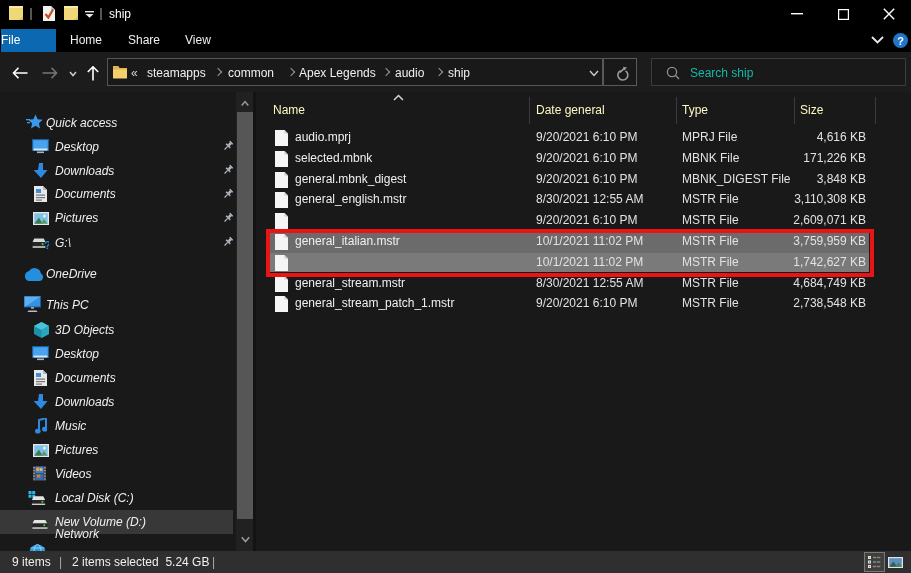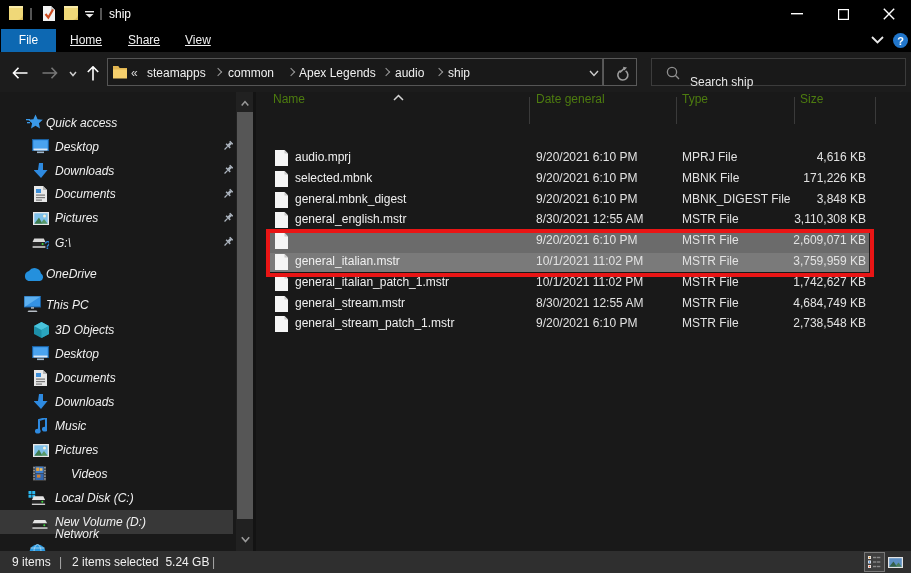--- a/index.html
+++ b/index.html
@@ -7,44 +7,44 @@
 body { background:#191919; font-family:"Liberation Sans", sans-serif; font-size:12px; color:#fff; position:relative; }
 .abs { position:absolute; }
 
 
 #titlebar { left:0; top:0; width:911px; height:28px; background:#000; }
 .tsep { width:1.5px; height:12px; background:#555; top:8px; }
 #title { left:109px; top:7px; color:#fff; font-size:12px; }
 
 
 #tabs { left:0; top:28px; width:911px; height:24px; background:#000; }
-#filetab { left:1px; top:1px; width:55px; height:29px; background:#0d68b2; color:#fff; text-align:center; line-height:22px; }
-.tab { top:1px; height:22px; line-height:22px; color:#f0f0f0;text-decoration:underline; }
+#filetab { left:1px; top:1px; width:55px; height:29px; background:#0d68b2; color:#fff; text-align:left; line-height:22px; }
+.tab { top:1px; height:22px; line-height:22px; color:#f0f0f0; }
 
 
 #addrrow { left:0; top:52px; width:911px; height:40px; background:#1c1c1c; }
 #addrbox { left:107px; top:6px; width:496px; height:28px; background:#191919; border:1px solid #555; }
 #refbox  { left:603px; top:6px; width:34px; height:28px; background:#191919; border:1px solid #5a5a5a; }
 #searchbox { left:651px; top:6px; width:255px; height:28px; background:#191919; border:1px solid #3c3c3c; }
 .crumb { top:7px; color:#f0f0f0; position:absolute; }
 .chev { position:absolute; top:9.5px; width:6px; height:6px; border-right:1.7px solid #9a9a9a; border-top:1.7px solid #9a9a9a; transform:rotate(45deg); }
 
 
 #sidebar { left:0; top:92px; width:233px; height:459px; background:#191919; overflow:hidden; }
 #sbscroll { left:236px; top:92px; width:17px; height:459px; background:#212121; }
 #sbthumb { left:1px; top:20px; width:16px; height:407px; background:#565656; }
 #filearea { left:249px; top:92px; width:662px; height:459px; }
 
 .sbitem { position:absolute; height:24px; line-height:24px; color:#f0f0f0; white-space:nowrap;font-style:italic; }
 .sbsel { left:0; top:418px; width:236px; height:24px; background:#383838; }
 
 
 .colsep { position:absolute; width:1px; background:#3a3a3a; top:5px; height:27px; }
-.hdr { position:absolute; top:0; color:#4d7c0f; }
-.row { position:absolute; left:0; width:662px; height:21px;margin-top:20px; }
+.hdr { position:absolute; top:11px; color:#fef9c3; }
+.row { position:absolute; left:0; width:662px; height:21px; }
 .rname { position:absolute; left:46px; top:3px; color:#f0f0f0; }
 .rdate { position:absolute; left:287px; top:3px; color:#e2e2e2; }
 .rtype { position:absolute; left:433px; top:3px; color:#e2e2e2; }
 .rsize { position:absolute; right:45px; top:3px; color:#e2e2e2; text-align:right; }
 .ficon { position:absolute; left:26px; top:3px; }
 
 #selbg1 { left:17px; top:140px; width:603px; height:20.6px; background:#6b6b6b; }
 #selbg2 { left:17px; top:161.3px; width:603px; height:19.2px; background:#7a7a7a; }
 
 
@@ -139,21 +139,21 @@
         <path d="M 10.6 4.9 A 5 5 0 1 1 5.6 4.6" stroke="#9d9d9d" stroke-width="1.6" fill="none"></path>
         <path d="M 4.9 6.4 L 9.3 2.4" stroke="#9d9d9d" stroke-width="1.5" fill="none"></path>
         <path d="M 8.0 0.8 L 12.0 1.4 L 9.2 4.4 z" fill="#9d9d9d"></path>
       </svg>
   </div>
   <div class="abs" id="searchbox">
     <svg class="abs" style="left:14px;top:7px" width="14" height="14" viewBox="0 0 14 14">
         <circle cx="6" cy="6" r="4.6" stroke="#909090" stroke-width="1.3" fill="none"></circle>
         <path d="M9.3 9.3 L13 13" stroke="#909090" stroke-width="1.3"></path>
       </svg>
-    <div class="abs" style="left:38px;top:16px;color:#e5e5e5">Search ship</div>
+    <div class="abs" style="left:38px;top:7px;color:#14b8a6">Search ship</div>
   </div>
 </div>
 
 <div class="abs" id="sidebar">
   <div class="abs sbsel"></div>
 
   <div class="sbitem" style="left:46px;top:18.5px">Quick access</div>
   <svg class="abs" style="left:26px;top:22px" width="17" height="16" viewBox="0 0 17 16">
       <path d="M9.5 0.5 L11.6 5.3 L16.8 5.8 L12.9 9.2 L14 14.4 L9.5 11.7 L5 14.4 L6.1 9.2 L2.2 5.8 L7.4 5.3 Z" fill="#3a99e8"></path>
       <rect x="0" y="5" width="4" height="1.3" fill="#3a99e8"></rect>
@@ -167,21 +167,21 @@
 
   <div class="sbitem" style="left:46px;top:169.9px">OneDrive</div>
 
   <div class="sbitem" style="left:46px;top:201.2px">This PC</div>
   <div class="sbitem" style="left:55px;top:226.2px">3D Objects</div>
   <div class="sbitem" style="left:55px;top:250.4px">Desktop</div>
   <div class="sbitem" style="left:55px;top:274.2px">Documents</div>
   <div class="sbitem" style="left:55px;top:297.9px">Downloads</div>
   <div class="sbitem" style="left:55px;top:322.1px">Music</div>
   <div class="sbitem" style="left:55px;top:345.9px">Pictures</div>
-  <div class="sbitem" style="left:71px;top:369.6px">Videos</div>
+  <div class="sbitem" style="left:55px;top:369.6px">Videos</div>
   <div class="sbitem" style="left:55px;top:393.8px">Local Disk (C:)</div>
   <div class="sbitem" style="left:55px;top:417.6px">New Volume (D:)</div>
 
   <svg class="abs" style="left:32px;top:46.7px" width="17" height="15" viewBox="0 0 17 15">
       <rect x="0.5" y="0.5" width="16" height="11" fill="#2e8ae0" stroke="#1a5f9e"></rect>
       <rect x="1.5" y="1.5" width="14" height="8" fill="#4aa3ef"></rect>
       <rect x="1.5" y="9.5" width="14" height="2" fill="#dce9f5"></rect>
       <rect x="5" y="12.5" width="7" height="1.6" fill="#9db6cc"></rect>
     </svg>
   <svg class="abs" style="left:34px;top:70.5px" width="14" height="16" viewBox="0 0 14 16">
@@ -417,21 +417,20 @@
       <span class="rname">general_italian.mstr</span>
       <span class="rdate">10/1/2021 11:02 PM</span>
       <span class="rtype">MSTR File</span>
       <span class="rsize">3,759,959 KB</span>
     </div>
   <div class="row" style="top:159.7px">
       <svg class="ficon" width="13" height="16" viewBox="0 0 13 16">
         <path d="M0 0 h9.5 l3.5 3.5 v12.5 H0 z" fill="#f5f5f5"></path>
         <path d="M9.5 0 l3.5 3.5 h-3.5 z" fill="#c9c9c9"></path>
       </svg>
-      <span class="rname">general_italian_patch_1.mstr</span>
       <span class="rdate">10/1/2021 11:02 PM</span>
       <span class="rtype">MSTR File</span>
       <span class="rsize">1,742,627 KB</span>
     </div>
   <div class="row" style="top:180.5px">
       <svg class="ficon" width="13" height="16" viewBox="0 0 13 16">
         <path d="M0 0 h9.5 l3.5 3.5 v12.5 H0 z" fill="#f5f5f5"></path>
         <path d="M9.5 0 l3.5 3.5 h-3.5 z" fill="#c9c9c9"></path>
       </svg>
       <span class="rname">general_stream.mstr</span>

